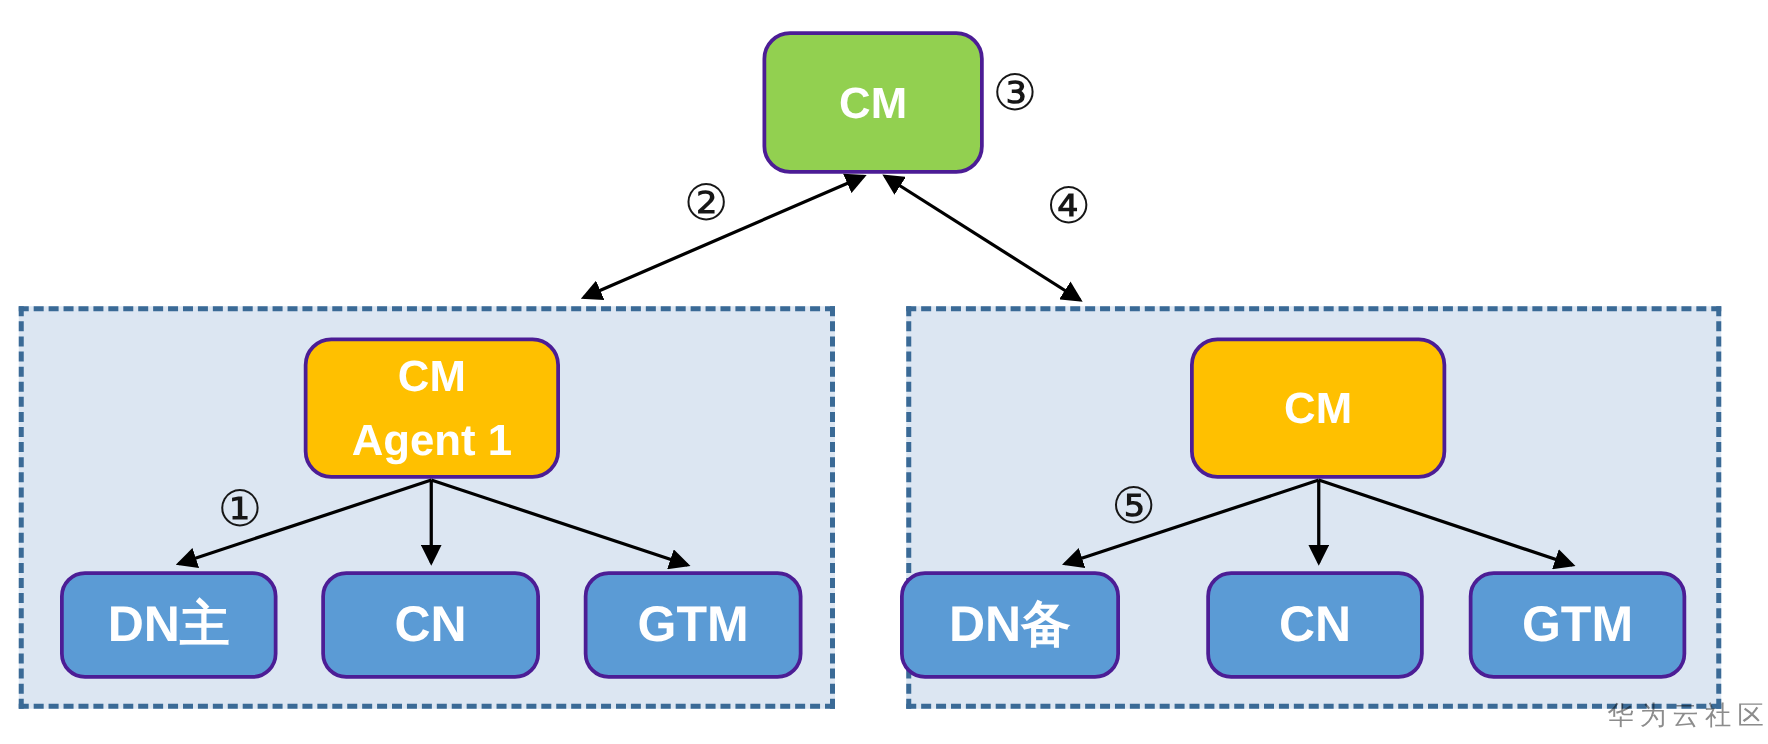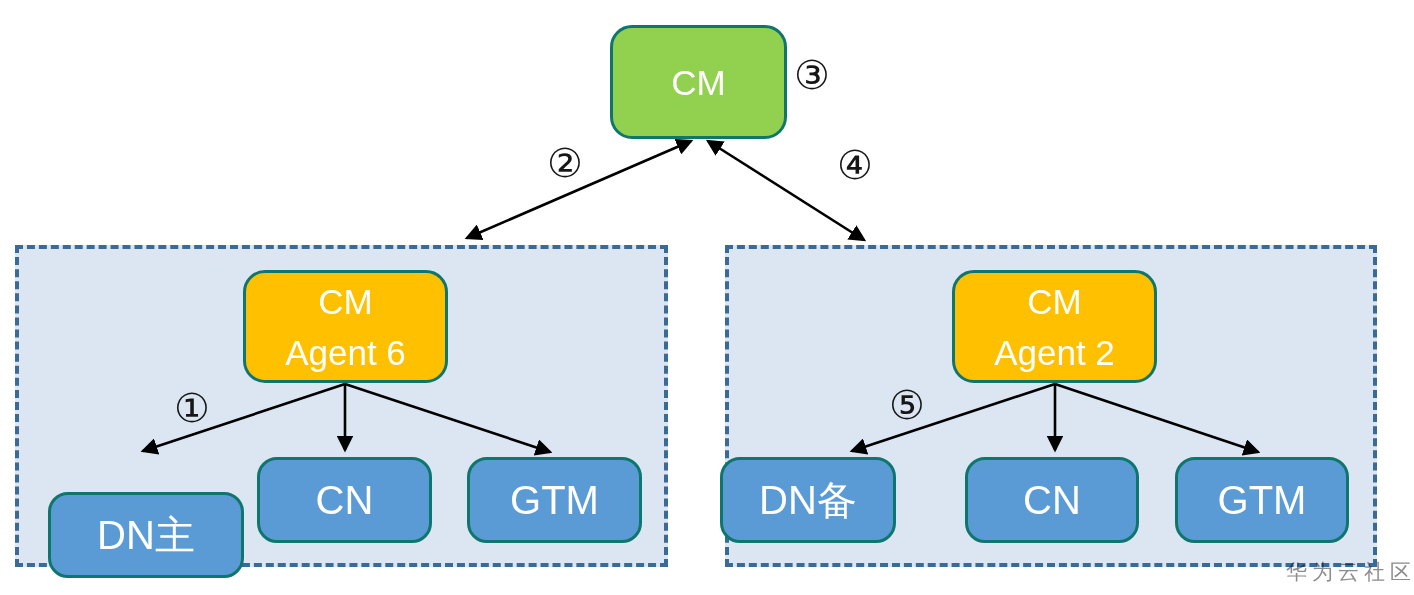--- a/index.html
+++ b/index.html
@@ -33,49 +33,50 @@
     pointer-events: none;
   }
   svg.arrows line {
     stroke: #000000;
     stroke-width: 2.6;
   }
 
   .node {
     position: absolute;
     z-index: 2;
-    border: 3px solid #0f766e;
+    border: 3px solid #4c1d95;
     border-radius: 22px;
     color: #FFFFFF;
     display: flex;
     flex-direction: column;
     align-items: center;
     justify-content: center;
     text-align: center;
+    font-weight: bold;
   }
   .node .nl { font-size: 35px; line-height: 51px; white-space: nowrap; }
 
   .node.server {
     left: 610px; top: 25px; width: 177px; height: 114px;
     background: #92D050;
   }
   .node.agent {
     top: 270px; width: 205px; height: 113px;
     background: #FFC000;
   }
   .node.agent.a1 { left: 243px; }
   .node.agent.a2 { left: 952px; }
 
   .node.child {
     top: 457px; height: 86px; width: 175px;
     background: #5B9BD5;
     border-radius: 20px;
   }
   .node.child .cl { font-size: 40px; line-height: 1; white-space: nowrap; }
-  .node.child.dn1  { left: 48px;   width: 196px; margin-top: 35px; }
+  .node.child.dn1  { left: 48px;   width: 174px; }
   .node.child.cn1  { left: 257px;  width: 175px; }
   .node.child.gtm1 { left: 467px;  width: 175px; }
   .node.child.dn2  { left: 720px;  width: 176px; }
   .node.child.cn2  { left: 965px;  width: 174px; }
   .node.child.gtm2 { left: 1175px; width: 174px; }
 
   .step {
     position: absolute;
     z-index: 4;
     font-family: "DejaVu Sans", sans-serif;
@@ -124,26 +125,25 @@
     <line x1="1055" y1="384" x2="1055" y2="450" marker-end="url(#ah)"></line>
     <line x1="1055" y1="384" x2="1258" y2="452" marker-end="url(#ah)"></line>
   </svg>
 
   <div class="node server">
     <div class="nl">CM</div>
   </div>
 
   <div class="node agent a1">
     <div class="nl">CM</div>
-    <div class="nl">Agent 6</div>
+    <div class="nl">Agent 1</div>
   </div>
 
   <div class="node agent a2">
     <div class="nl">CM</div>
-    <div class="nl">Agent 2</div>
   </div>
 
   <div class="node child dn1">
     <span class="cl">DN主</span>
   </div>
   <div class="node child cn1">
     <span class="cl">CN</span>
   </div>
   <div class="node child gtm1">
     <span class="cl">GTM</span>

